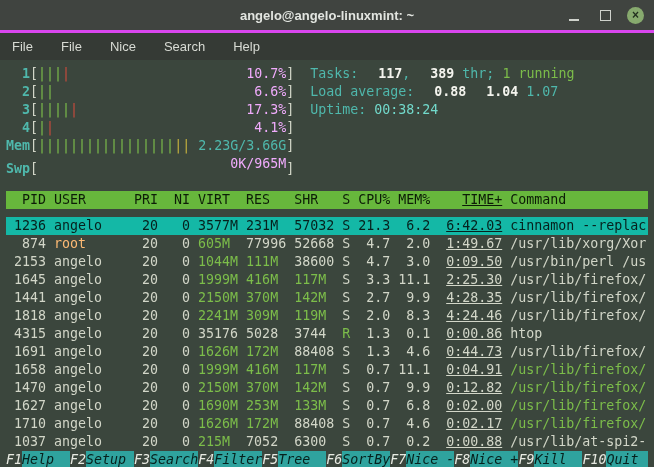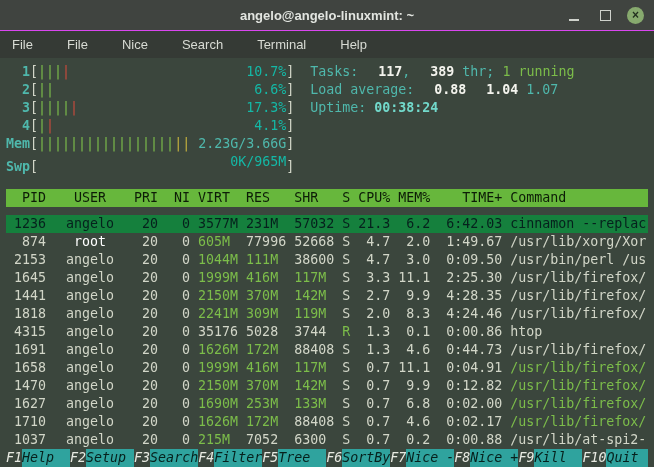--- a/index.html
+++ b/index.html
@@ -1,62 +1,62 @@
 <!DOCTYPE html>
 <html><head>
 <meta charset="utf-8">
 <style>
   html,body{margin:0;padding:0;width:654px;height:467px;overflow:hidden;background:#2a2e2a;}
   .window{width:654px;height:467px;display:flex;flex-direction:column;font-family:"Liberation Sans",sans-serif;}
 
   
-  .titlebar{flex:0 0 30px;background:#404440;border-bottom:1px solid #d946ef;display:flex;align-items:center;position:relative;}
+  .titlebar{flex:0 0 30px;background:#404440;border-bottom:3px solid #d946ef;display:flex;align-items:center;position:relative;}
   .titlebar .title{flex:1;text-align:center;color:#e2e5e0;font-size:13px;font-weight:bold;}
   .controls{position:absolute;right:10px;top:0;height:30px;display:flex;align-items:center;gap:13px;}
   .ctl{display:flex;align-items:center;justify-content:center;width:18px;height:18px;cursor:pointer;}
   .min-glyph{width:10px;height:2px;background:#cfd2cc;margin-top:9px;}
   .max-glyph{width:9px;height:9px;border:1px solid #cfd2cc;}
   .close-ctl{width:17px;height:17px;border-radius:50%;background:#87aa6e;color:#23301f;font-size:12px;font-weight:bold;}
 
   
-  .menubar{flex:0 0 27px;background:#353a35;display:flex;align-items:center;padding:0 4px;gap:18px;}
+  .menubar{flex:0 0 27px;background:#353a35;display:flex;align-items:center;padding:0 4px;gap:12px;}
   .menu-item{color:#d8dbd4;font-size:13px;padding:3px 8px;cursor:default;}
 
   
   .terminal{flex:1;background:#3b463d;color:#d2d6c8;font-family:"DejaVu Sans Mono",monospace;font-size:13.3px;line-height:18px;padding:5px 6px 0;display:flex;flex-direction:column;white-space:pre;overflow:hidden;}
   .term-line{height:18px;}
   .top{display:flex;}
   .info{margin-left:2ch;}
   .mlabel{display:inline-block;width:3ch;text-align:right;font-weight:bold;color:#4fb8ac;}
   .bar{display:inline-flex;width:31ch;justify-content:space-between;overflow:hidden;}
 
   .cyan{color:#4fb8ac;}
-  .boldcyan{color:#72d9cb;font-weight:bold;}
+  .boldcyan{color:#72d9cb;font-weight:normal;}
   .boldwhite{color:#f4f4ee;font-weight:bold;margin-left:12px;}
   .green{color:#7cbd4a;}
   .yellow{color:#c3b03e;}
   .red{color:#c84b3d;}
-  .gray{color:#14b8a6;}
-  .dim{color:#ffffff;}
+  .gray{color:#f0abfc;}
+  .dim{color:#fdba74;}
 
   .spacer{flex:1 1 18px;min-height:18px;}
 
   
   .thead{display:flex;gap:1ch;height:27px;background:#67b73c;color:#0d1d07;}
   .proc-row{display:flex;gap:1ch;height:18px;}
-  .proc-row.selected{background:#15803d;margin-top:8px;}
+  .proc-row.selected{background:#14b8a6;margin-top:8px;}
   .proc-row.selected span{color:#06211d !important;font-weight:normal !important;}
   .c-pid{display:inline-block;width:5ch;text-align:right;}
-  .c-user{display:inline-block;width:9ch;text-align:center;}
+  .c-user{display:inline-block;width:9ch;}
   .c-pri{display:inline-block;width:3ch;text-align:right;}
   .c-ni{display:inline-block;width:3ch;text-align:right;}
   .c-virt,.c-res,.c-shr{display:inline-block;width:5ch;text-align:left;}
   .c-s{display:inline-block;width:1ch;}
   .c-cpu,.c-mem{display:inline-block;width:4ch;text-align:right;}
-  .c-time{display:inline-block;width:8ch;text-align:right;}
+  .c-time{display:inline-block;width:8ch;text-align:right;text-decoration:underline;}
   .c-cmd{flex:1;overflow:hidden;}
 
   
   .fkeys{flex:0 0 18px;display:flex;overflow:hidden;font-style:italic;}
   .fkey-key{color:#e8eae2;}
   .fkey-label{display:inline-block;width:6ch;background:#2fa39e;color:#06211d;}
 </style>
 </head>
 <body>
 
@@ -72,21 +72,20 @@
         </div>
       <div class="ctl close-ctl">×</div>
     </div>
   </div>
 
   <div class="menubar" id="menubar">
       <span class="menu-item">File</span>
       <span class="menu-item">File</span>
       <span class="menu-item">Nice</span>
       <span class="menu-item">Search</span>
-      <span class="menu-item">Terminal</span>
       <span class="menu-item">Help</span>
     </div>
 
   <div class="terminal">
     <div class="top">
       <div id="meters"><div class="term-line"><span class="mlabel">1</span><span>[</span><span class="bar"><span><span class="green">|||</span><span class="red">|</span></span><span class="gray">10.7%</span></span><span>]</span></div><div class="term-line"><span class="mlabel">2</span><span>[</span><span class="bar"><span><span class="green">||</span></span><span class="gray">6.6%</span></span><span>]</span></div><div class="term-line"><span class="mlabel">3</span><span>[</span><span class="bar"><span><span class="green">||||</span><span class="red">|</span></span><span class="gray">17.3%</span></span><span>]</span></div><div class="term-line"><span class="mlabel">4</span><span>[</span><span class="bar"><span><span class="green">|</span><span class="red">|</span></span><span class="gray">4.1%</span></span><span>]</span></div><div class="term-line"><span class="mlabel">Mem</span><span>[</span><span class="bar"><span><span class="green">|||||||||||||||||</span><span class="yellow">||</span></span><span class="cyan">2.23G/3.66G</span></span><span>]</span></div><div class="term-line"><span class="mlabel">Swp</span><span>[</span><span class="bar"><span></span><span class="gray">0K/965M</span></span><span>]</span></div></div>
       <div class="info" id="info"><div class="term-line"><span class="cyan">Tasks: </span><span class="boldwhite">117</span><span class="cyan">, </span><span class="boldwhite">389</span><span class="cyan"> thr; </span><span class="green">1 running</span></div><div class="term-line"><span class="cyan">Load average: </span><span class="boldwhite">0.88 </span><span class="boldwhite">1.04 </span><span class="cyan">1.07</span></div><div class="term-line"><span class="cyan">Uptime: </span><span class="boldcyan">00:38:24</span></div></div>
     </div>
     <div class="spacer"></div>
     <div id="thead" class="thead"><span class="c-pid">PID</span><span class="c-user">USER</span><span class="c-pri">PRI</span><span class="c-ni">NI</span><span class="c-virt">VIRT</span><span class="c-res">RES</span><span class="c-shr">SHR</span><span class="c-s">S</span><span class="c-cpu">CPU%</span><span class="c-mem">MEM%</span><span class="c-time">TIME+</span><span class="c-cmd">Command</span></div>

